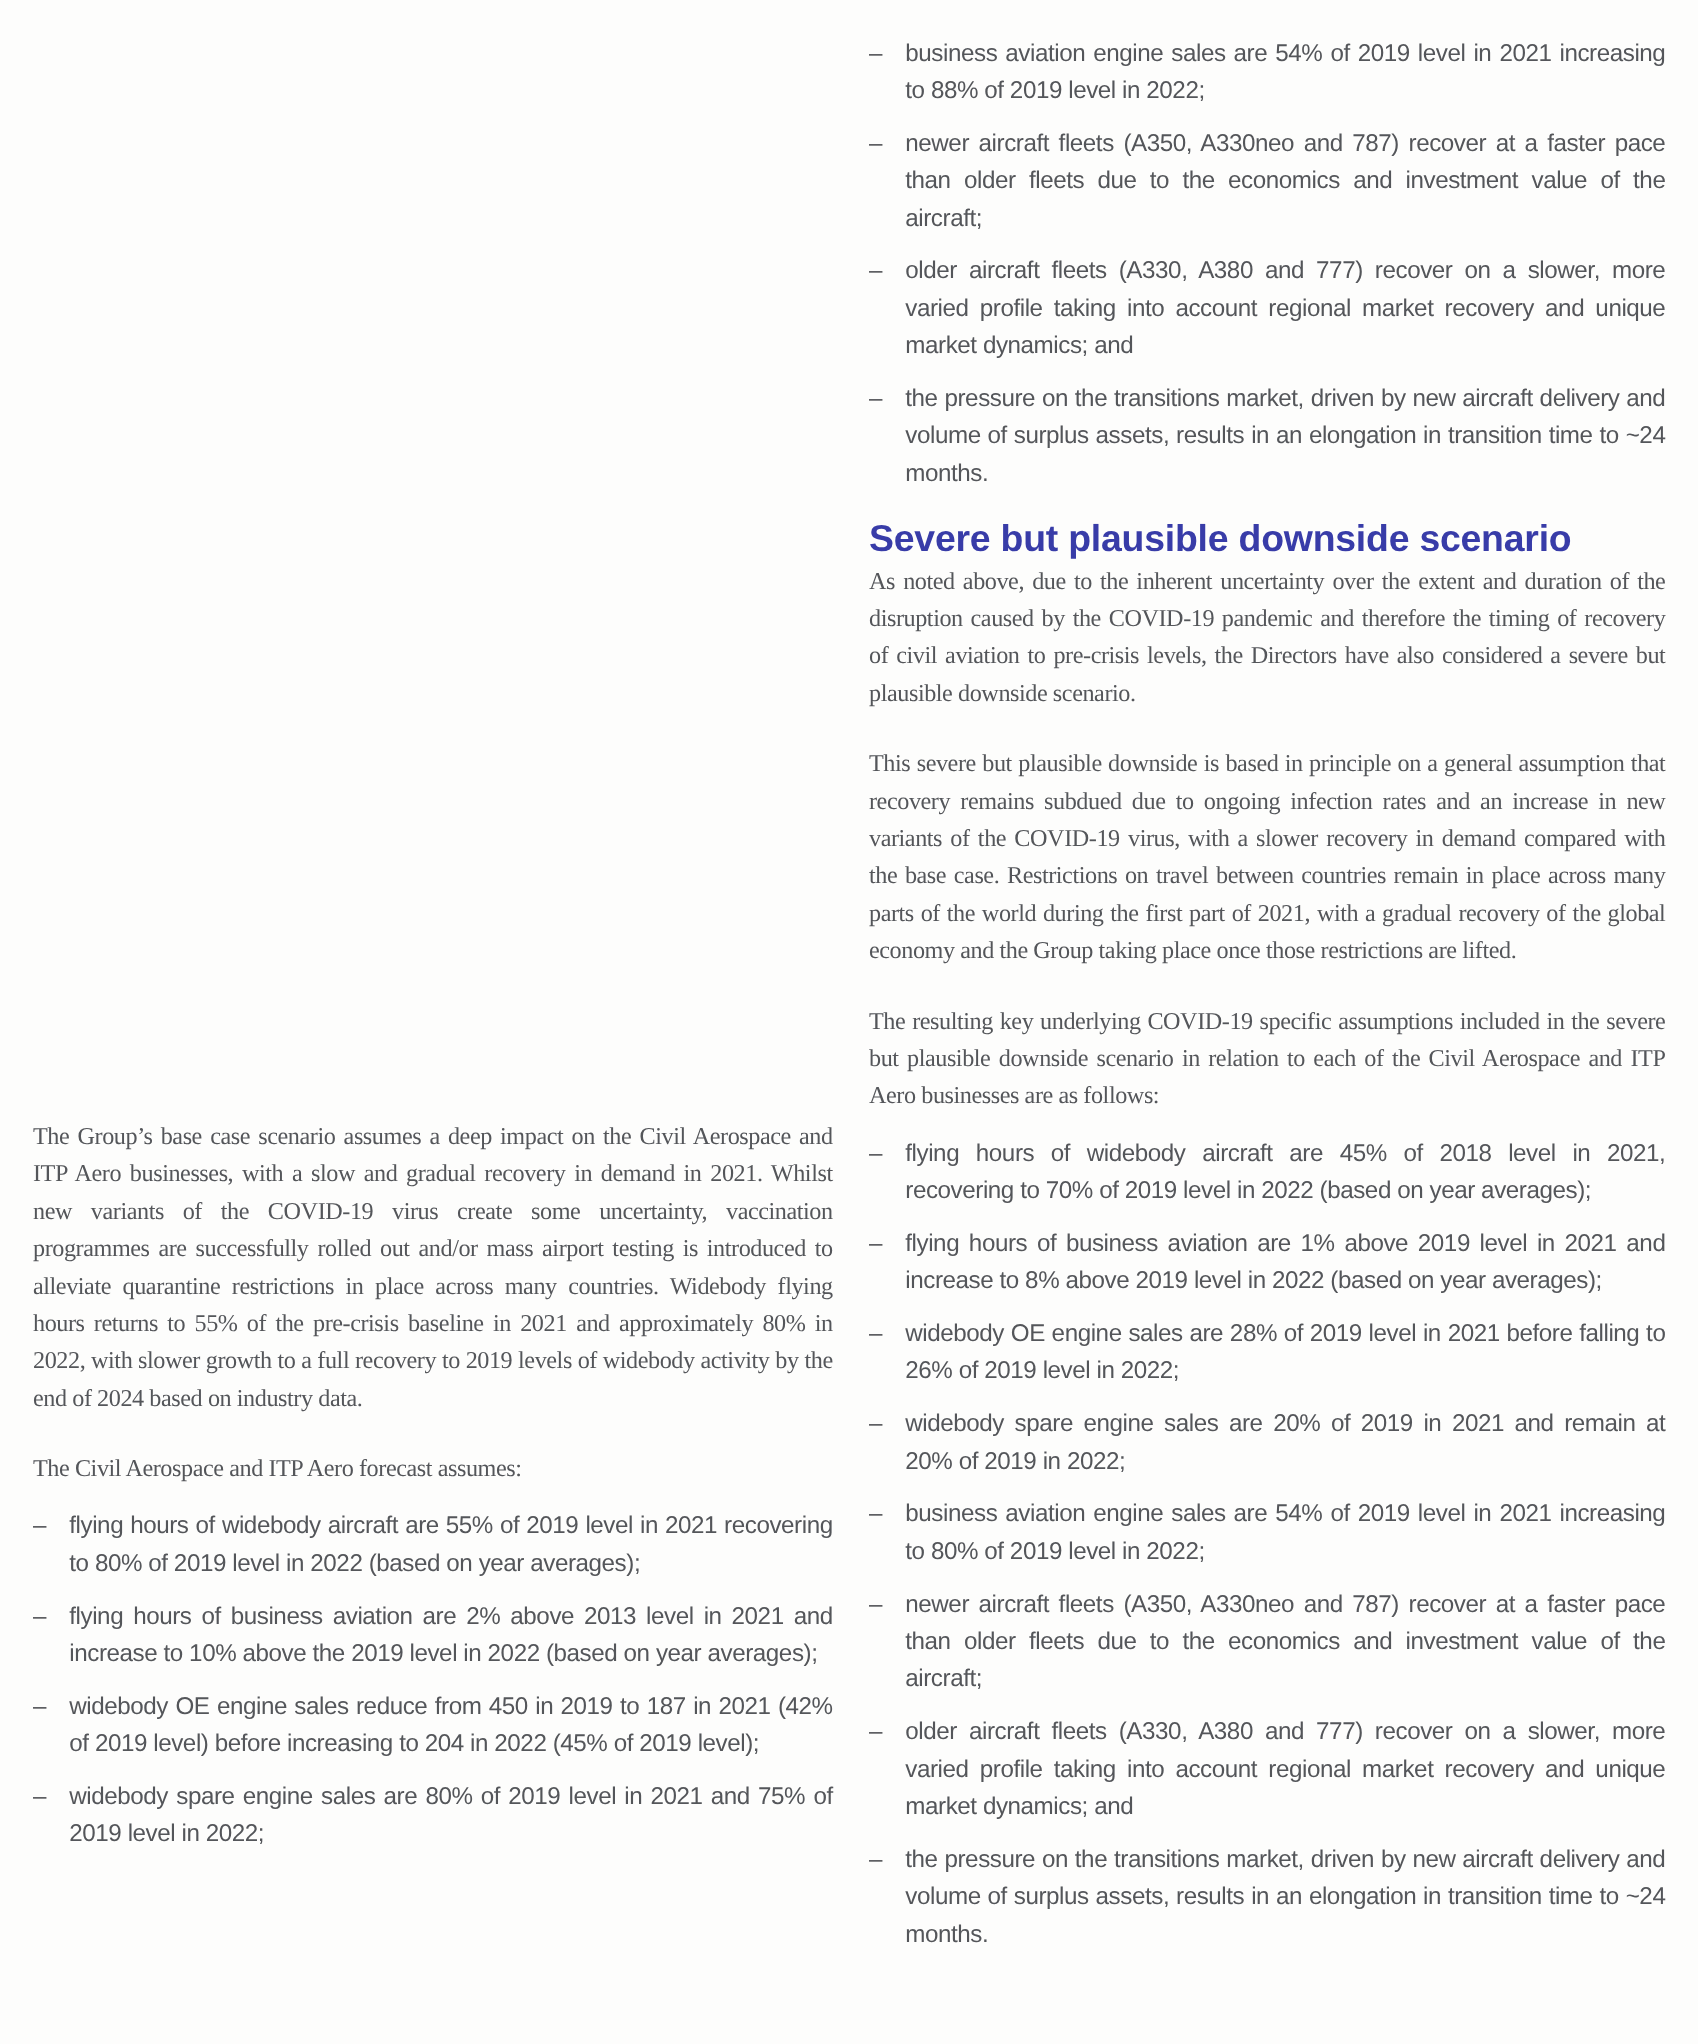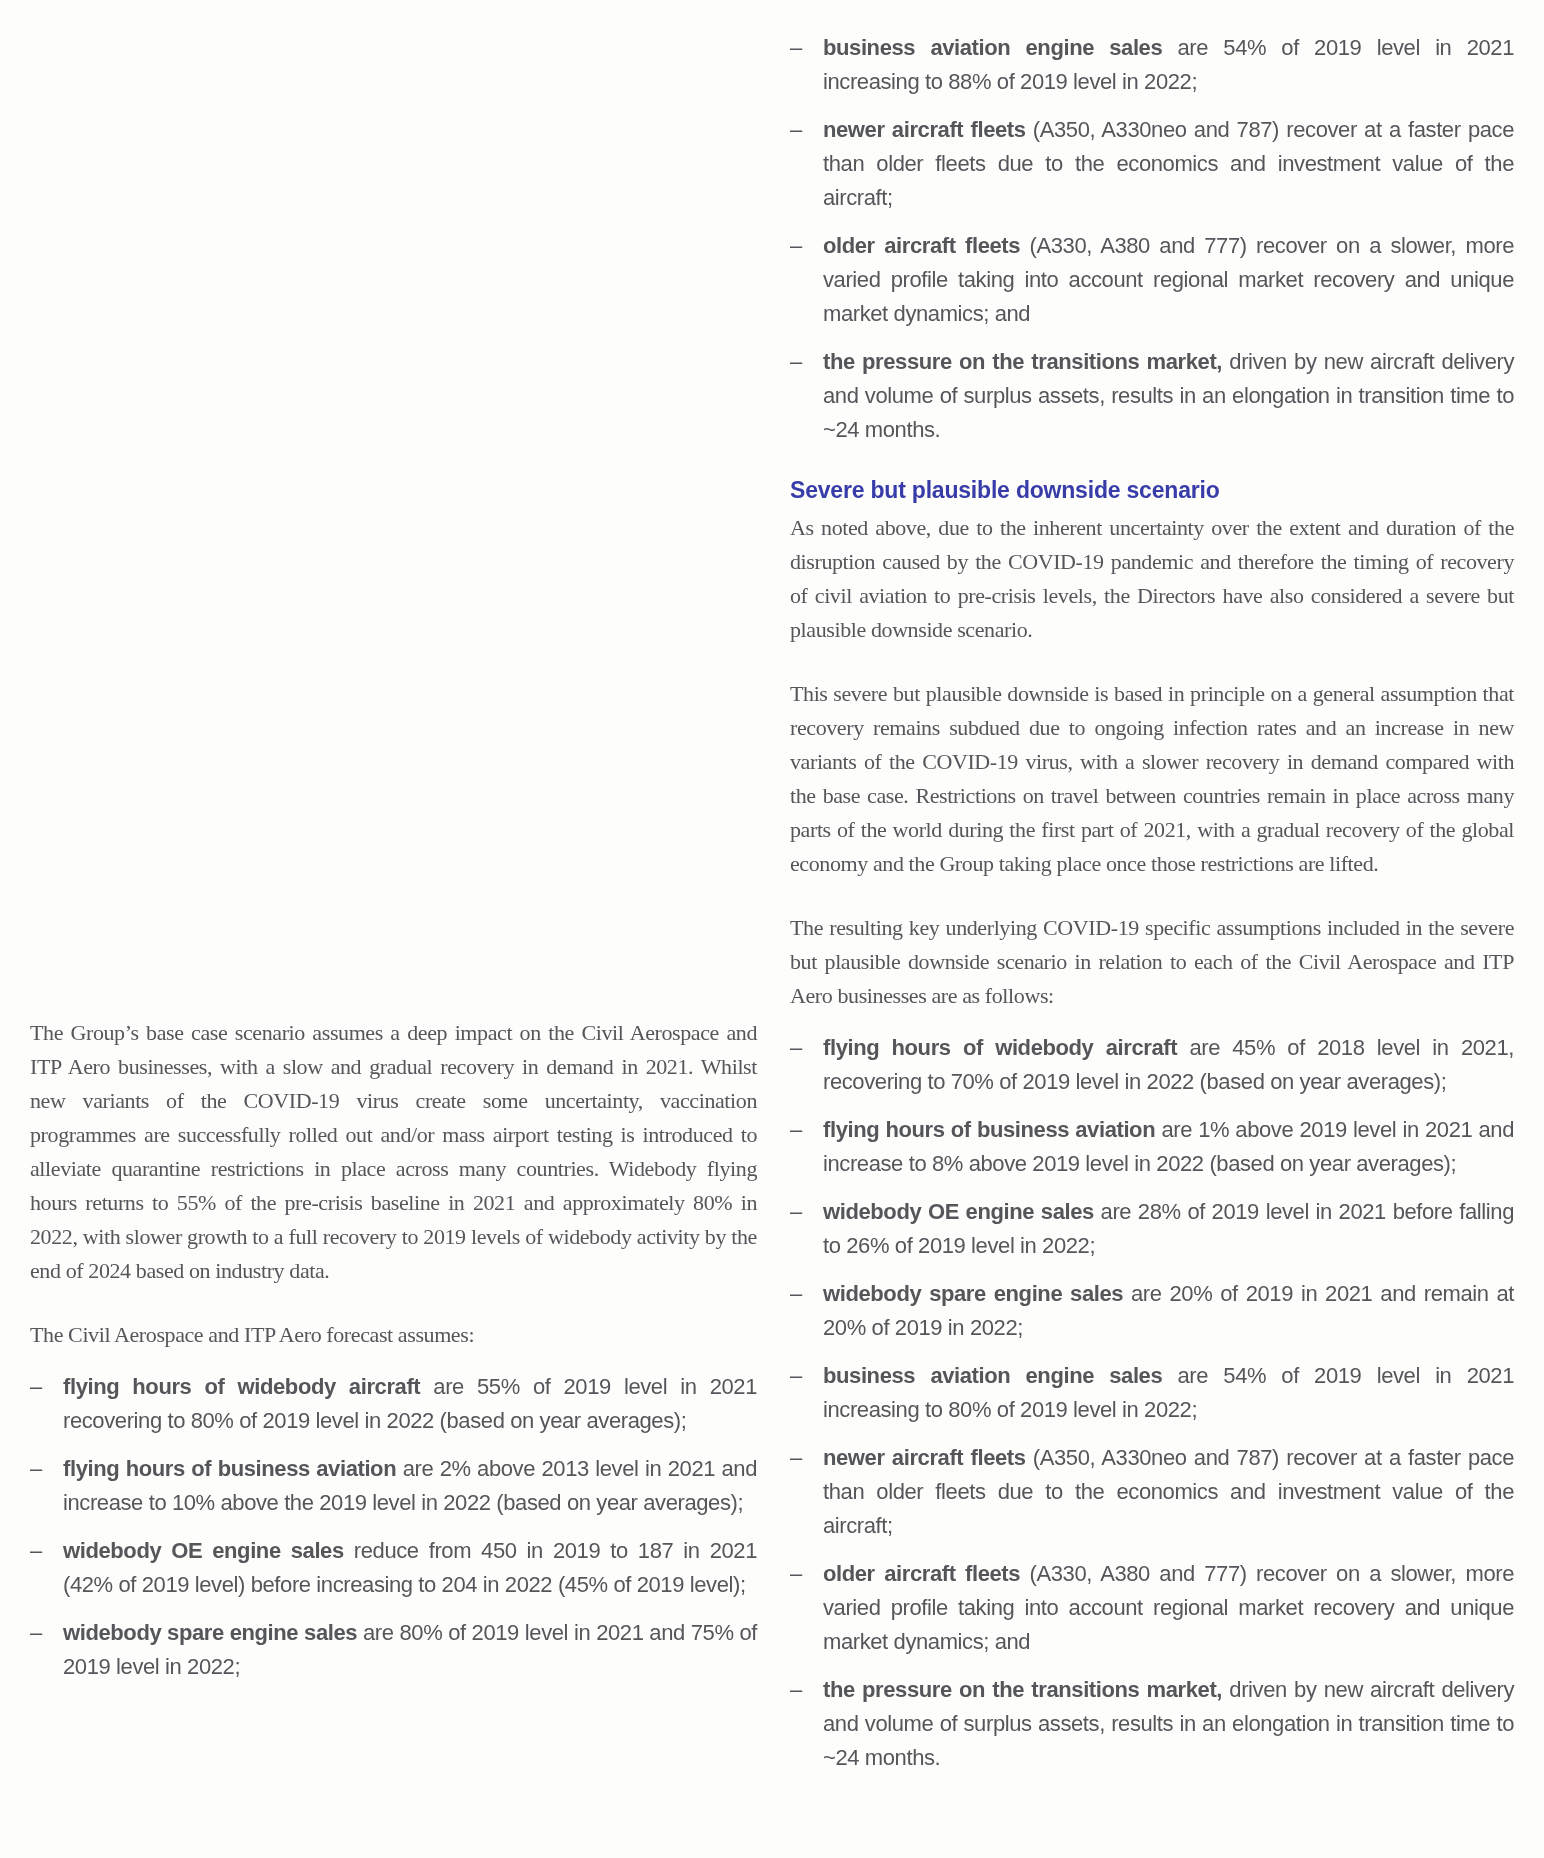--- a/index.html
+++ b/index.html
@@ -17,21 +17,21 @@
     letter-spacing:-0.4px;
     line-height:34px;
     position:relative;
     overflow:hidden;
   }
   .col{position:absolute;top:0;}
   .col-left{left:30px;width:727px;padding-top:1016px;}
   .col-right{left:790px;width:724px;padding-top:31px;}
   h2.heading{
     color:var(--heading);
-    font-size:23px;
+    font-size:34px;
     font-weight:700;
     letter-spacing:-0.2px;
     line-height:34px;
     margin:0 0 4px 0;
   }
   h2.heading.after-list{margin-top:26px;}
   p.para{
     text-align:justify;
     margin:0 0 30px 0;
     font-family:Liberation Serif, serif;
@@ -44,21 +44,21 @@
   }
   .bullet:last-child{margin-bottom:0;}
   .dash{
     flex:0 0 33px;
     width:33px;
   }
   .btext{
     flex:1;
     text-align:justify;
   }
-  .btext b{font-weight:700;}
+  .btext b{font-weight:400;}
 </style>
 </head>
 <body>
 
 <section class="col col-left">
   <p class="para">The Group’s base case scenario assumes a deep impact on the Civil Aerospace and ITP Aero businesses, with a slow and gradual recovery in demand in 2021. Whilst new variants of the COVID-19 virus create some uncertainty, vaccination programmes are successfully rolled out and/or mass airport testing is introduced to alleviate quarantine restrictions in place across many countries. Widebody flying hours returns to 55% of the pre-crisis baseline in 2021 and approximately 80% in 2022, with slower growth to a full recovery to 2019 levels of widebody activity by the end of 2024 based on industry data.</p>
   <p class="para lead">The Civil Aerospace and ITP Aero forecast assumes:</p>
   <div class="bullets">
 
       <div class="bullet">

